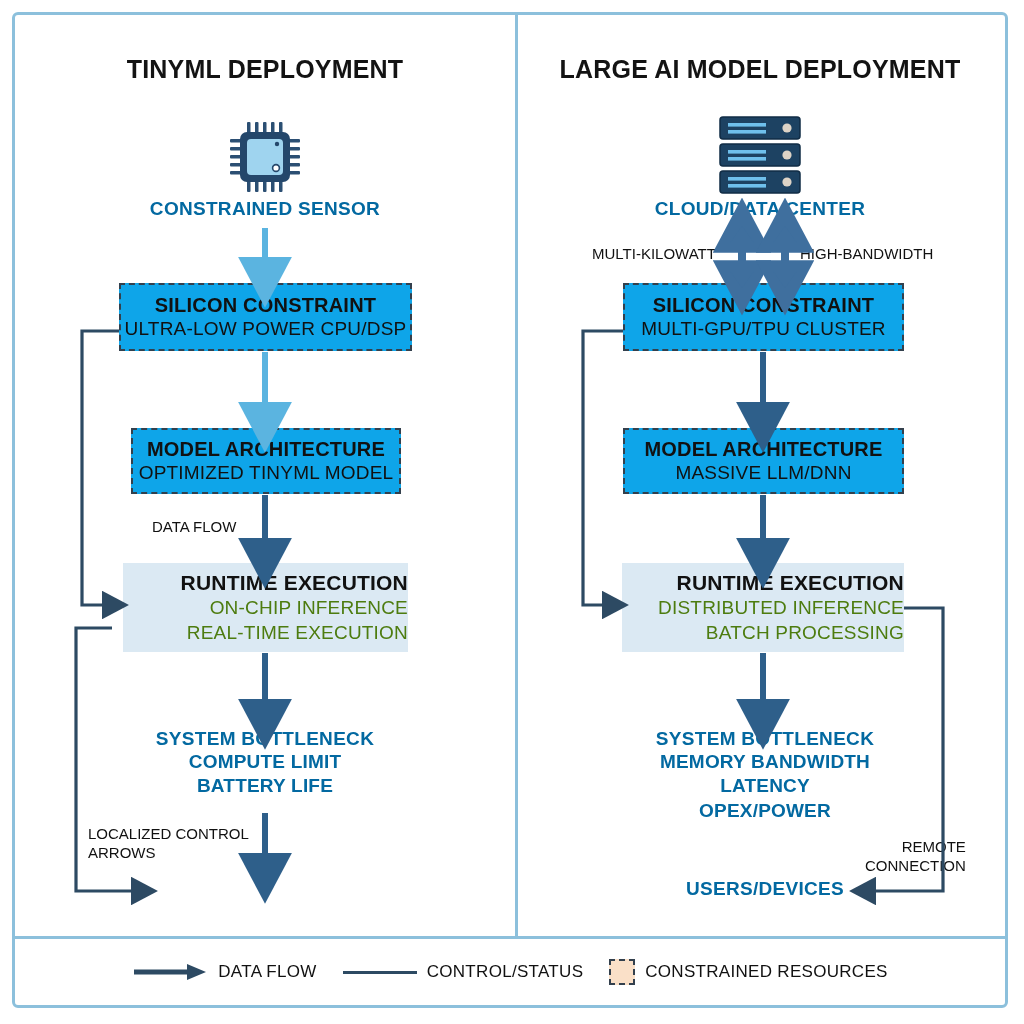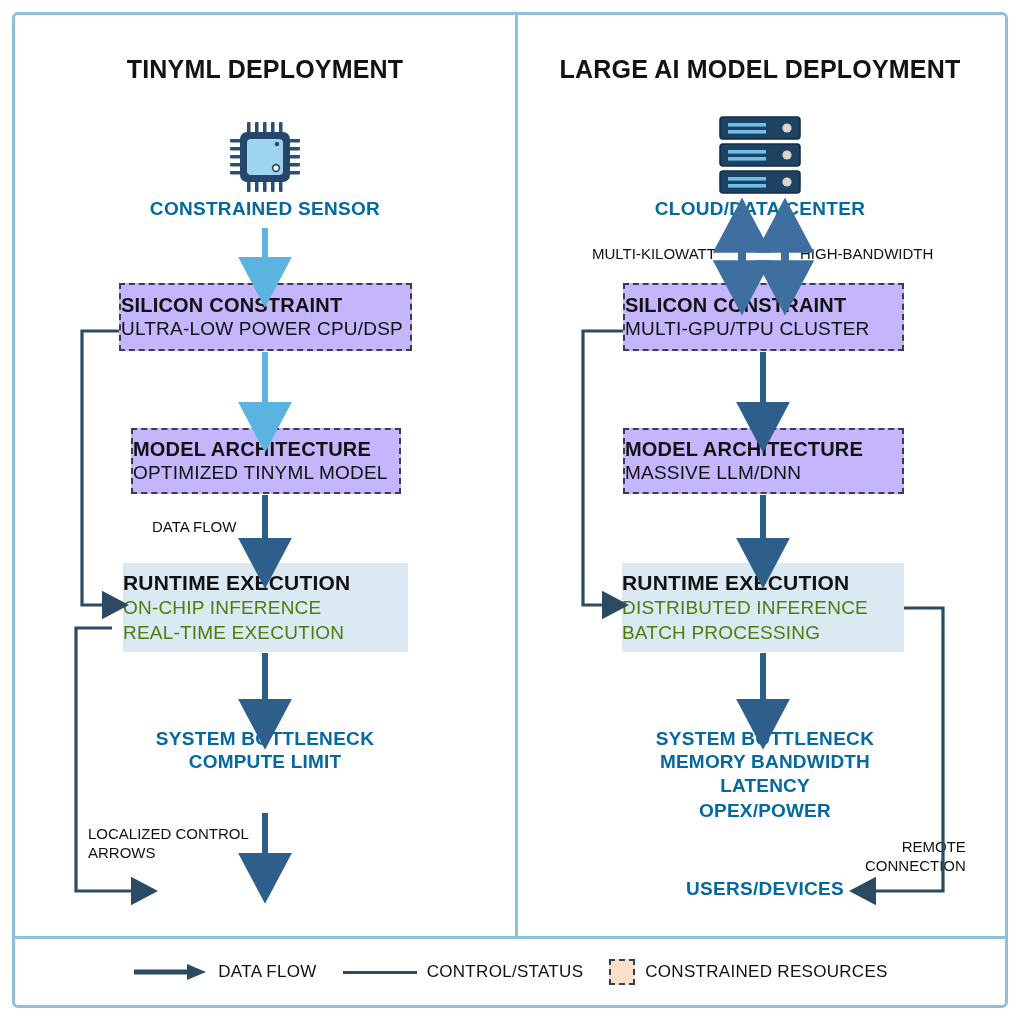--- a/index.html
+++ b/index.html
@@ -14,28 +14,28 @@
 
   
   .col-title{position:absolute;font-weight:bold;color:#131313;
              font-size:25px;letter-spacing:.2px;text-align:center;white-space:nowrap;}
 
   .node-label{position:absolute;text-align:center;white-space:nowrap;color:#0369a1;}
   .node-label .t1{font-size:19px;font-weight:bold;letter-spacing:.3px;}
   .node-label .t2{font-size:19px;font-weight:bold;letter-spacing:.2px;line-height:1.28;}
 
   
-  .res-box{position:absolute;background:#c4b5fd;border:2.5px dashed #33404d;box-sizing:border-box;
-           display:flex;flex-direction:column;justify-content:center;}
+  .res-box{position:absolute;background:#0ea5e9;border:2.5px dashed #33404d;box-sizing:border-box;
+           display:flex;flex-direction:column;align-items:center;justify-content:center;}
   .res-box .title{font-size:20px;font-weight:bold;color:#111;letter-spacing:.2px;line-height:1.2;}
   .res-box .sub{font-size:19px;color:#111;letter-spacing:.2px;line-height:1.25;}
 
   
   .rt-box{position:absolute;background:#dbe9f3;box-sizing:border-box;
-          display:flex;flex-direction:column;align-items:flex-start;justify-content:center;}
+          display:flex;flex-direction:column;align-items:flex-end;justify-content:center;}
   .rt-box .title{font-size:21px;font-weight:bold;color:#111;letter-spacing:.2px;line-height:1.25;}
   .rt-box .sub{font-size:19px;color:#4d7c0f;letter-spacing:.2px;line-height:1.28;}
 
   
   .annot{position:absolute;font-size:15px;color:#111;white-space:nowrap;line-height:1.25;}
 
   
   svg.overlay{position:absolute;left:0;top:0;width:1024px;height:1024px;pointer-events:none;}
 
   
@@ -109,20 +109,21 @@
 
   <div class="rt-box" style="left:123px;top:563px;width:285px;height:89px;">
     <div class="title">RUNTIME EXECUTION</div>
     <div class="sub">ON-CHIP INFERENCE</div>
     <div class="sub">REAL-TIME EXECUTION</div>
   </div>
 
   <div class="node-label" style="left:90px;top:728px;width:350px;">
     <div class="t1">SYSTEM BOTTLENECK</div>
     <div class="t2">COMPUTE LIMIT</div>
+    <div class="t2">BATTERY LIFE</div>
   </div>
 
   <div class="annot" style="left:88px;top:825px;">
     <div>LOCALIZED CONTROL</div>
     <div>ARROWS</div>
   </div>
 
 
   <div class="col-title" style="left:545px;top:55px;width:430px;">LARGE AI MODEL DEPLOYMENT</div>
 

